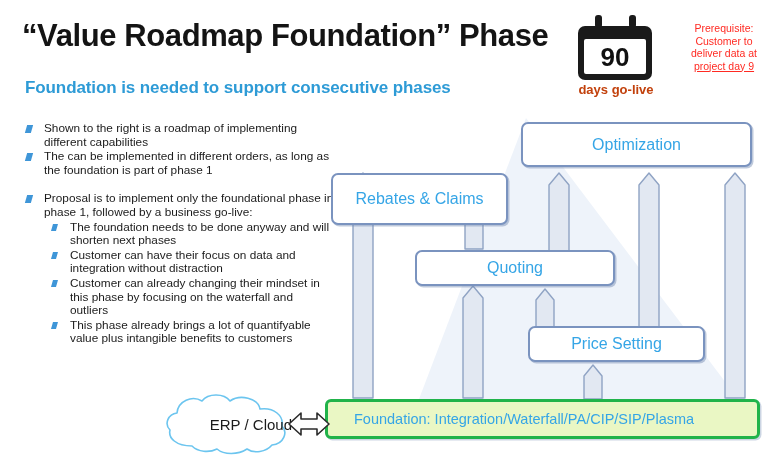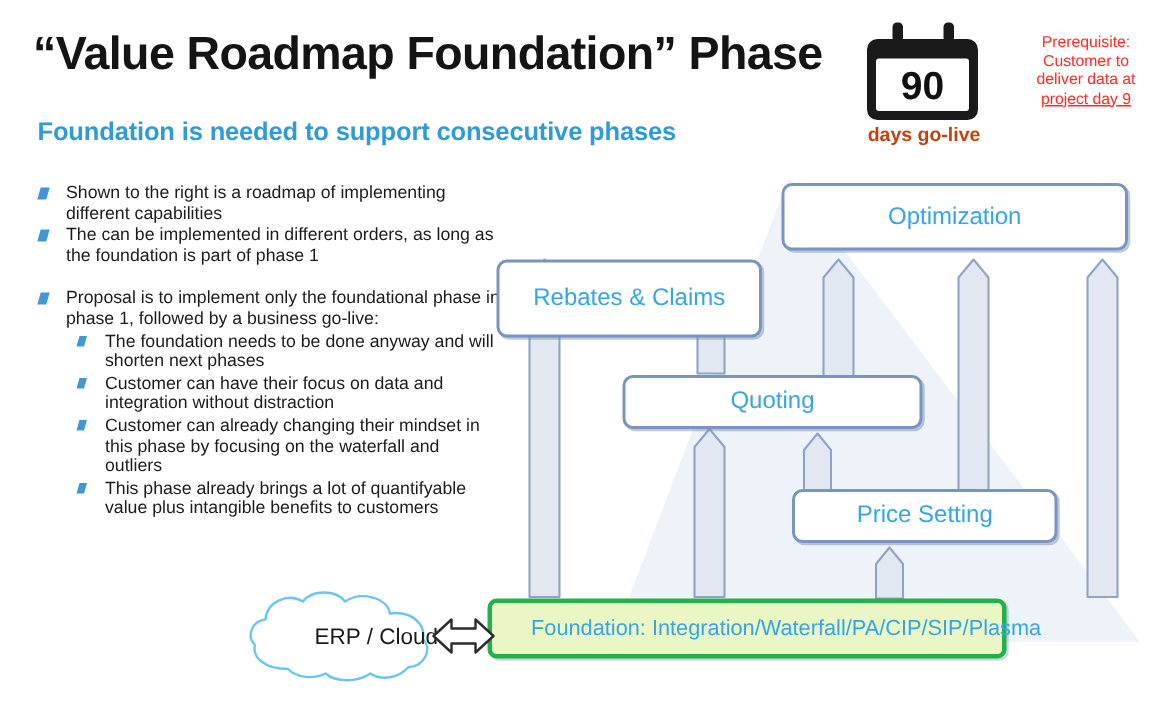--- a/index.html
+++ b/index.html
@@ -48,21 +48,21 @@
   .pyramid{position:absolute;left:0;top:0;width:453px;height:320px;overflow:visible;}
 
   .box{position:absolute;background:#ffffff;border:2.5px solid #7a93bf;
        border-radius:7px;display:flex;align-items:center;justify-content:center;
        color:#35a5e6;font-size:16px;box-sizing:border-box;
        box-shadow:1.5px 1.5px 0 rgba(110,135,175,.45);}
 
   .arrow{position:absolute;}
   .arrow svg{display:block;}
 
-  .foundation{position:absolute;left:325px;top:399px;width:346px;height:40px;
+  .foundation{position:absolute;left:325px;top:399px;width:435px;height:40px;
               background:#eaf7c4;border:3px solid #21b34a;border-radius:6px;
               display:flex;align-items:center;box-sizing:border-box;
               box-shadow:1.5px 1.5px 0 rgba(110,135,175,.35);}
   .foundation span{color:#35a5e6;font-size:14.5px;padding-left:26px;white-space:nowrap;}
 
   
   .cloud{position:absolute;left:162px;top:392px;width:130px;height:66px;}
   .cloud-label{position:absolute;left:0;top:24px;width:130px;text-align:right;
                font-size:15px;color:#1b1b1b;}
   .dblarrow{position:absolute;left:288px;top:410px;width:42px;height:28px;}

